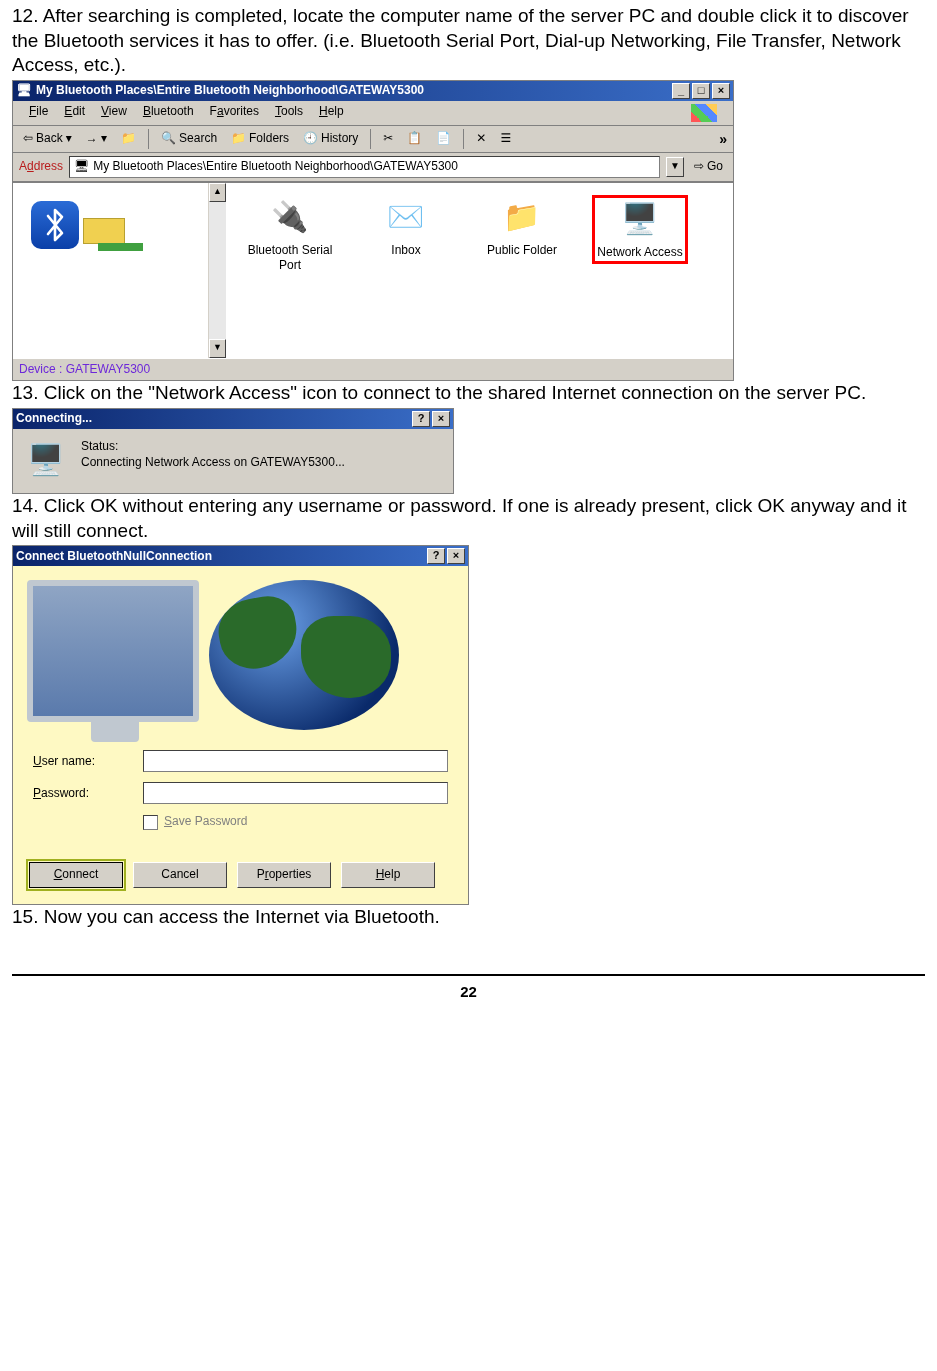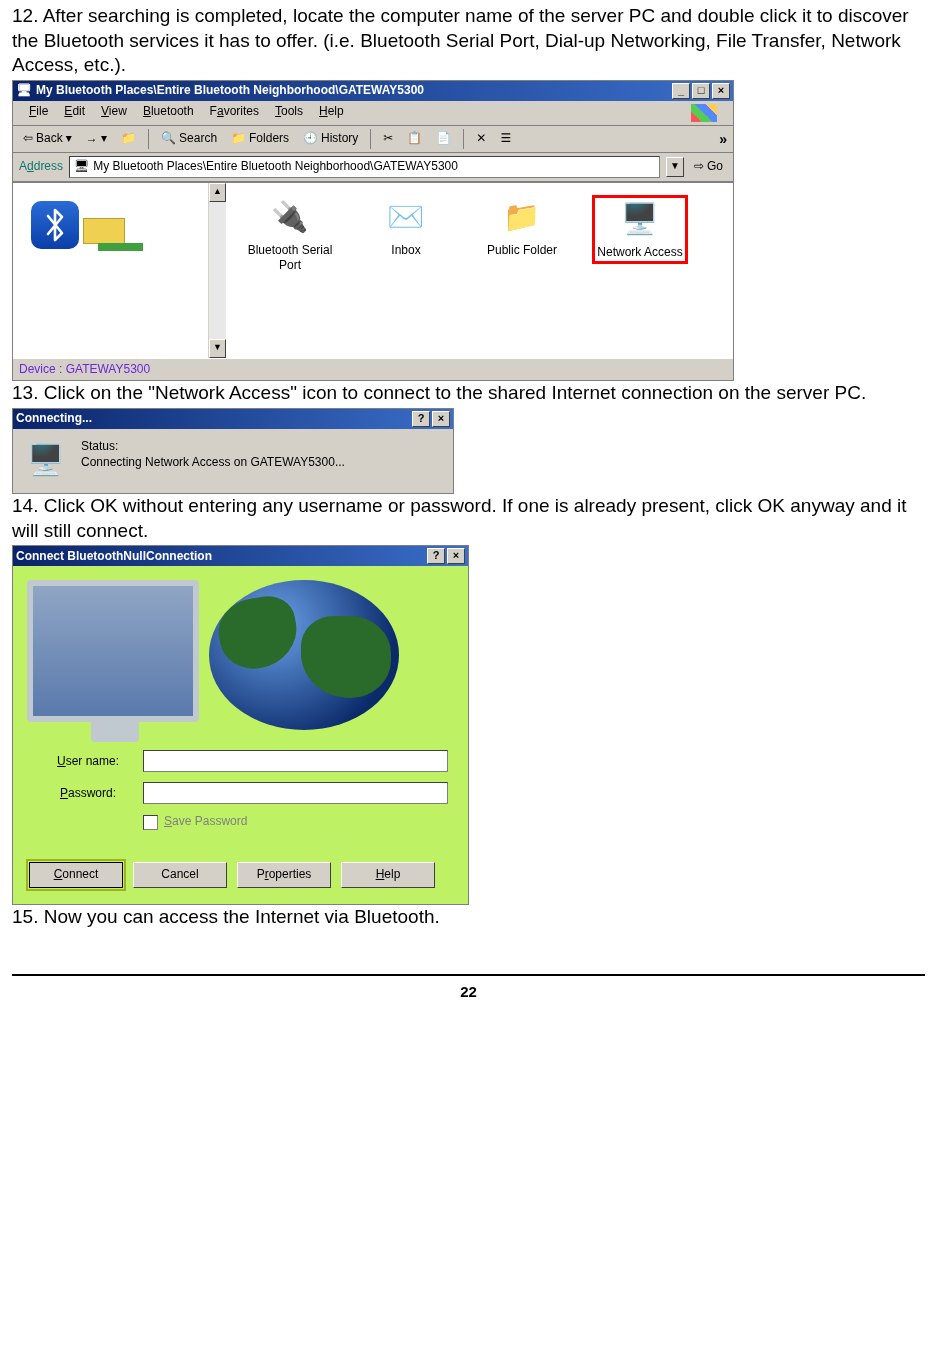--- a/index.html
+++ b/index.html
@@ -48,21 +48,21 @@
   .menubar span u{text-decoration:underline;}
   .toolbar {
     display:flex; align-items:center; padding:3px 6px; gap:6px;
     border-bottom:1px solid #808080;
   }
   .tbtn {
     display:inline-flex;align-items:center;gap:3px;padding:2px 4px;
   }
   .sep{width:1px;height:20px;background:#808080;margin:0 2px;}
   .addrbar{display:flex;align-items:center;gap:6px;padding:3px 6px;border-bottom:1px solid #808080;}
-  .addrlabel{color:#0f766e;}
+  .addrlabel{color:#b91c1c;}
   .addrfield{
     flex:1;background:#fff;border:1px solid #7f7f7f;border-top-color:#404040;border-left-color:#404040;
     padding:2px 4px;display:flex;align-items:center;gap:4px;
   }
   .dropdownbtn{width:16px;height:18px;background:#d4d0c8;border:1px solid #fff;border-right-color:#404040;border-bottom-color:#404040;text-align:center;font-size:10px;line-height:16px;}
   .content-area{display:flex;height:175px;background:#fff;border-top:1px solid #808080;}
   .sidepanel{width:195px;border-right:1px solid #d4d0c8;position:relative;background:#fff;}
   .sidepanel .bt{position:absolute;left:18px;top:18px;width:48px;height:48px;border-radius:10px;background:linear-gradient(#2a6bd6,#0a3fa8);display:flex;align-items:center;justify-content:center;color:#fff;font-size:32px;}
   .sidepanel .ylw{position:absolute;left:70px;top:35px;width:40px;height:24px;background:#f0d050;border:1px solid #b8a030;}
   .sidepanel .grn{position:absolute;left:85px;top:60px;width:45px;height:8px;background:#40a040;}
@@ -75,21 +75,21 @@
   .bigicon.highlight{outline:3px solid #f00;outline-offset:-1px;padding:2px;}
   .statusbar{border-top:1px solid #fff;padding:3px 6px;color:#6d28d9;font-size:12px;}
 
   
   .win2{width:440px;}
   .dlg-body{display:flex;padding:10px 14px 14px;gap:14px;align-items:flex-start;background:#d4d0c8;}
   .net-icon{width:40px;height:40px;font-size:30px;display:flex;align-items:flex-end;}
 
   
   .win3{width:455px;}
-  .dlg3-body{background:#bef264;padding:0;text-align:center;}
+  .dlg3-body{background:#fef9c3;padding:0;}
   .pic-area{padding:14px;display:flex;}
   .monitor{width:160px;height:130px;background:linear-gradient(#8fa5c4,#5a7aac);border:6px solid #c0c8d0;border-radius:4px;position:relative;}
   .monitor:after{content:"";position:absolute;left:36%;bottom:-26px;width:48px;height:22px;background:#c0c8d0;border-radius:0 0 4px 4px;}
   .globe{width:190px;height:150px;margin-left:10px;border-radius:50%;background:radial-gradient(circle at 35% 30%,#6aa0e8,#0a2a6a 75%);position:relative;overflow:hidden;}
   .globe:before{content:"";position:absolute;left:10px;top:18px;width:78px;height:70px;background:#2a6a2a;border-radius:50% 40% 60% 50%;transform:rotate(-10deg);}
   .globe:after{content:"";position:absolute;right:8px;top:36px;width:90px;height:82px;background:#2a6a2a;border-radius:40% 50% 50% 60%;}
   .form-area{padding:6px 20px 12px;}
   .frow{display:flex;align-items:center;margin-bottom:10px;}
   .flabel{width:110px;}
   .finput{flex:1;height:20px;border:1px solid #7f7f7f;background:#fff;border-top-color:#404040;border-left-color:#404040;}

